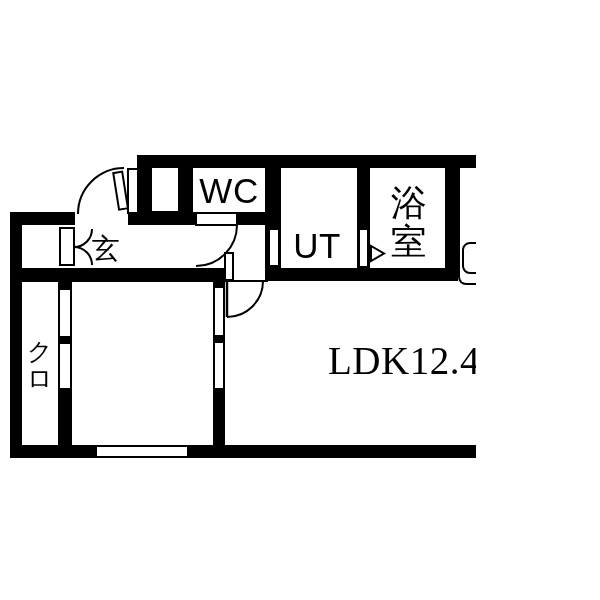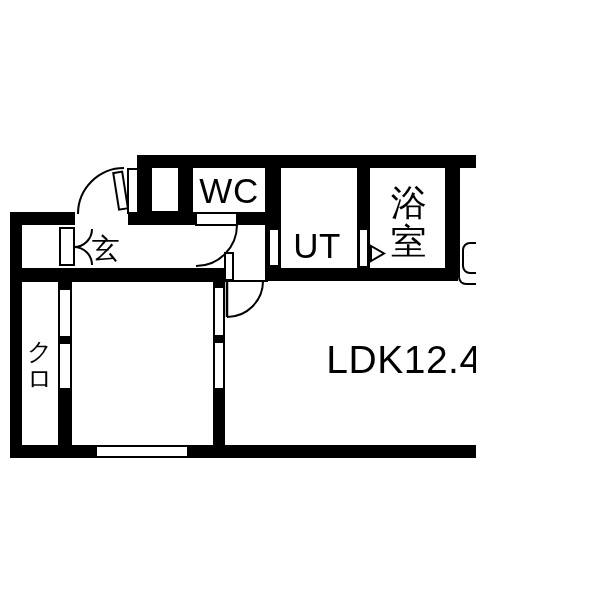--- a/index.html
+++ b/index.html
@@ -81,15 +81,15 @@
     <polygon points="371,246 371,261 384,253.5" fill="#fff" stroke="#000" stroke-width="2"></polygon>
   </svg>
 
   <div class="lbl" style="left:229px;top:191px;font-size:35px;">WC</div>
   <div class="lbl" style="left:317px;top:226px;font-size:35px;margin-top:20px;">UT</div>
   <div class="lbl" style="left:409px;top:203px;font-size:36px;">浴</div>
   <div class="lbl" style="left:409px;top:242px;font-size:36px;">室</div>
   <div class="lbl" style="left:106px;top:249px;font-size:28px;">玄</div>
   <div class="lbl" style="left:40px;top:351px;font-size:25px;">ク</div>
   <div class="lbl" style="left:40px;top:378px;font-size:25px;">ロ</div>
-  <div class="lbl" style="left:404px;top:360px;font-size:39px;">LDK12.4</div>
+  <div class="lbl" style="left:404px;top:360px;font-size:39px;font-family:Liberation Serif, serif;">LDK12.4</div>
 
 </div>
 
 </body></html>

